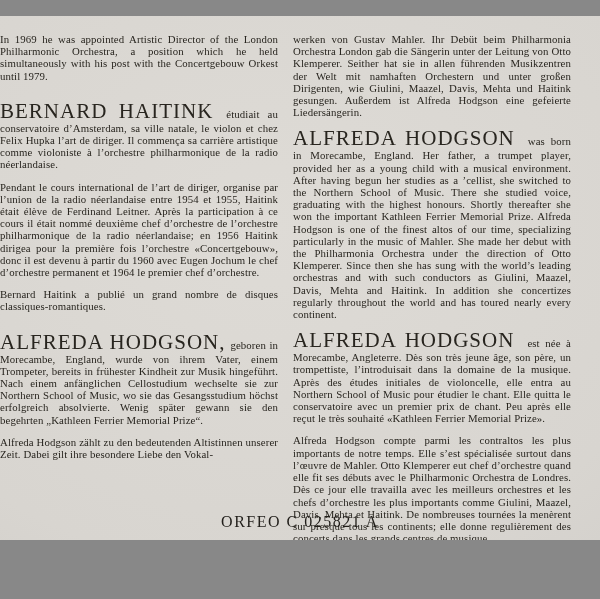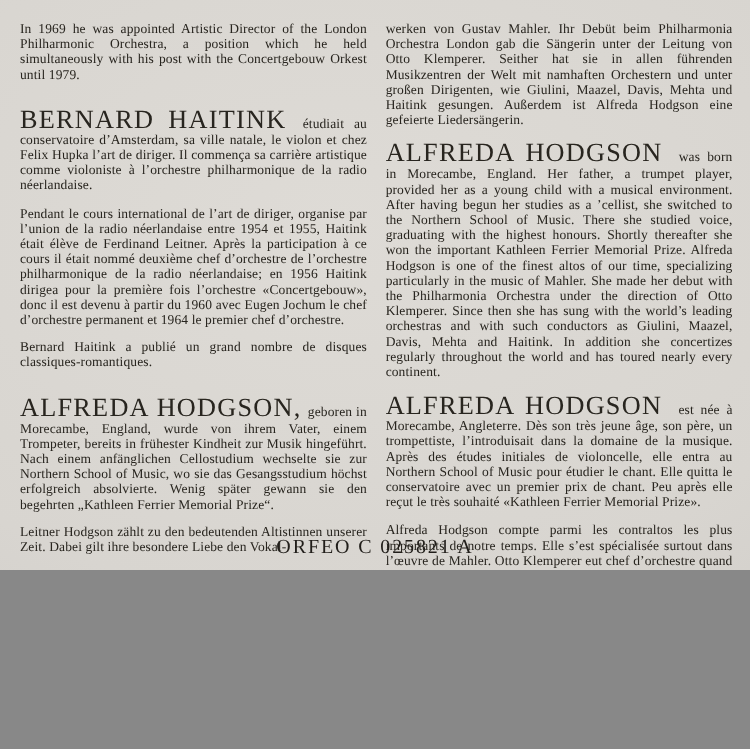--- a/index.html
+++ b/index.html
@@ -1,23 +1,23 @@
 <!DOCTYPE html>
 <html><head>
 <meta charset="utf-8">
 <style>
   html, body { margin: 0; padding: 0; }
   body { background: #888; }
   .page {
     position: relative;
     width: 600px;
-    height: 456px;
-    margin: 0 auto;
+    height: 524px;
+    margin: 16px auto;
     box-sizing: border-box;
-    padding: 17px 14px 0 16px;
+    padding: 17px 14px 0 0;
     overflow: hidden;
     background: radial-gradient(ellipse 130% 120% at 45% 40%, #dedbd6 0%, #d8d5d0 55%, #cbc8c4 100%);
     color: #28251f;
     font-family: "Liberation Serif", "DejaVu Serif", serif;
   }
   .columns {
     display: flex;
     gap: 15px;
   }
   .col {
@@ -58,21 +58,21 @@
   <div class="columns">
 
     <div class="col">
       <p>In 1969 he was appointed Artistic Director of the London Philharmonic Orchestra, a position which he held simultaneously with his post with the Concertgebouw Orkest until 1979.</p>
 
       <p class="gap-lg"><span class="run-heading">BERNARD HAITINK</span><span>étudiait au conservatoire d’Amsterdam, sa ville natale, le violon et chez Felix Hupka l’art de diriger. Il commença sa carrière artistique comme violoniste à l’orchestre philharmonique de la radio néerlandaise.</span></p>
       <p>Pendant le cours international de l’art de diriger, organise par l’union de la radio néerlandaise entre 1954 et 1955, Haitink était élève de Ferdinand Leitner. Après la participation à ce cours il était nommé deuxième chef d’orchestre de l’orchestre philharmonique de la radio néerlandaise; en 1956 Haitink dirigea pour la première fois l’orchestre «Concertgebouw», donc il est devenu à partir du 1960 avec Eugen Jochum le chef d’orchestre permanent et 1964 le premier chef d’orchestre.</p>
       <p>Bernard Haitink a publié un grand nombre de disques classiques-romantiques.</p>
 
       <p class="gap-lg"><span class="run-heading tight">ALFREDA HODGSON,</span><span>geboren in Morecambe, England, wurde von ihrem Vater, einem Trompeter, bereits in frühester Kindheit zur Musik hingeführt. Nach einem anfänglichen Cellostudium wechselte sie zur Northern School of Music, wo sie das Gesangsstudium höchst erfolgreich absolvierte. Wenig später gewann sie den begehrten „Kathleen Ferrier Memorial Prize“.</span></p>
-      <p>Leitner Hodgson zählt zu den bedeutenden Altistinnen unserer Zeit. Dabei gilt ihre besondere Liebe den Vokal-</p>
+      <p>Alfreda Hodgson zählt zu den bedeutenden Altistinnen unserer Zeit. Dabei gilt ihre besondere Liebe den Vokal-</p>
     </div>
 
     <div class="col">
       <p>werken von Gustav Mahler. Ihr Debüt beim Philharmonia Orchestra London gab die Sängerin unter der Leitung von Otto Klemperer. Seither hat sie in allen führenden Musikzentren der Welt mit namhaften Orchestern und unter großen Dirigenten, wie Giulini, Maazel, Davis, Mehta und Haitink gesungen. Außerdem ist Alfreda Hodgson eine gefeierte Liedersängerin.</p>
 
       <p class="gap-md"><span class="run-heading">ALFREDA HODGSON</span><span>was born in Morecambe, England. Her father, a trumpet player, provided her as a young child with a musical environment. After having begun her studies as a ’cellist, she switched to the Northern School of Music. There she studied voice, graduating with the highest honours. Shortly thereafter she won the important Kathleen Ferrier Memorial Prize. Alfreda Hodgson is one of the finest altos of our time, specializing particularly in the music of Mahler. She made her debut with the Philharmonia Orchestra under the direction of Otto Klemperer. Since then she has sung with the world’s leading orchestras and with such conductors as Giulini, Maazel, Davis, Mehta and Haitink. In addition she concertizes regularly throughout the world and has toured nearly every continent.</span></p>
 
       <p class="gap-md"><span class="run-heading">ALFREDA HODGSON</span><span>est née à Morecambe, Angleterre. Dès son très jeune âge, son père, un trompettiste, l’introduisait dans la domaine de la musique. Après des études initiales de violoncelle, elle entra au Northern School of Music pour étudier le chant. Elle quitta le conservatoire avec un premier prix de chant. Peu après elle reçut le très souhaité «Kathleen Ferrier Memorial Prize».</span></p>
       <p>Alfreda Hodgson compte parmi les contraltos les plus importants de notre temps. Elle s’est spécialisée surtout dans l’œuvre de Mahler. Otto Klemperer eut chef d’orchestre quand elle fit ses débuts avec le Philharmonic Orchestra de Londres. Dès ce jour elle travailla avec les meilleurs orchestres et les chefs d’orchestre les plus importants comme Giulini, Maazel, Davis, Mehta et Haitink. De nombreuses tournées la menèrent sur presque tous les continents; elle donne regulièrement des concerts dans les grands centres de musique.</p>
     </div>

